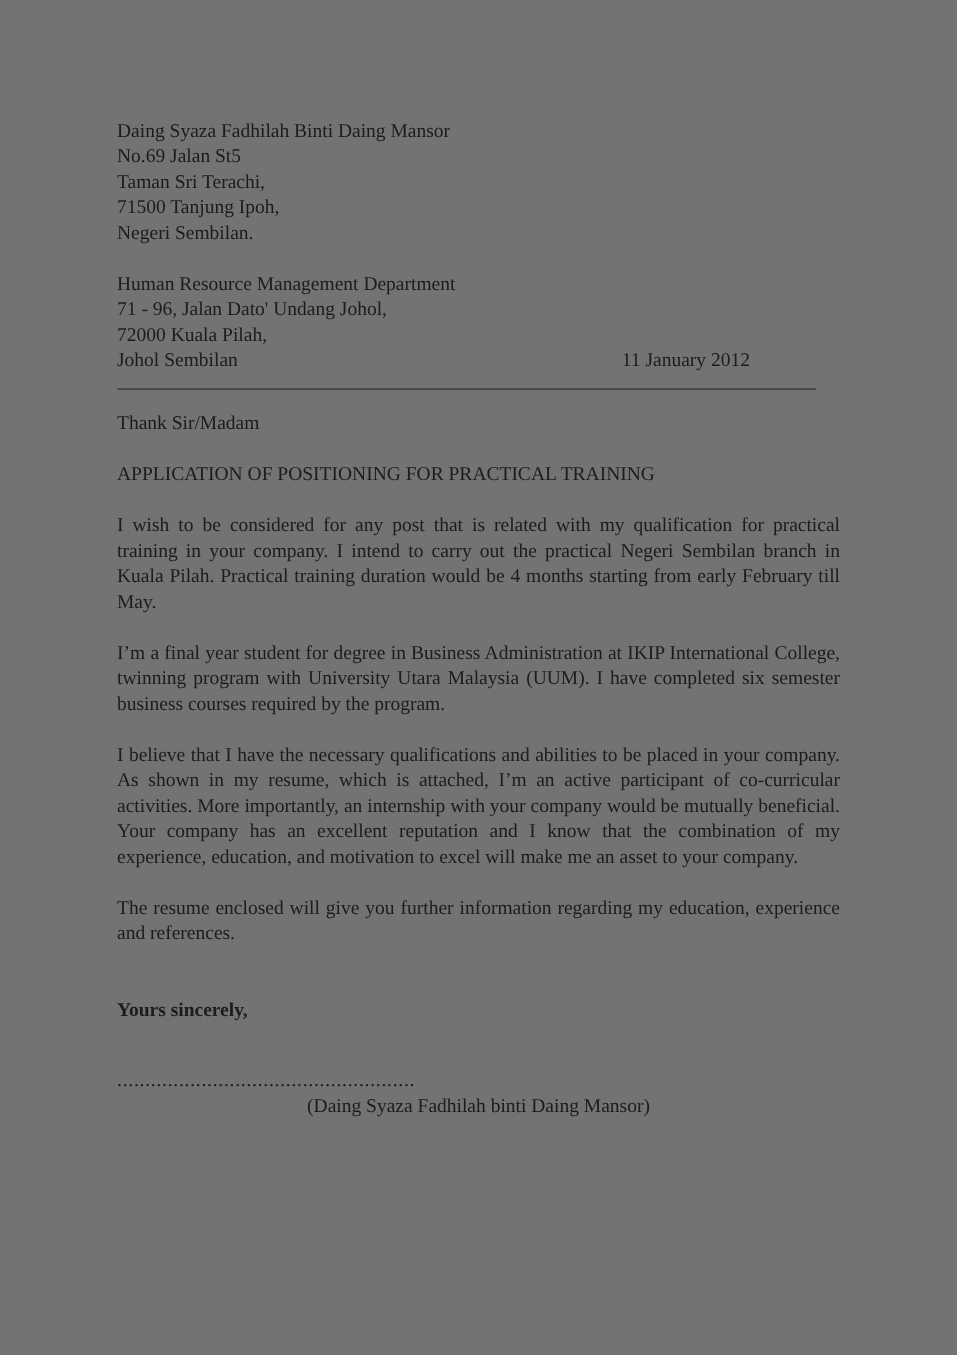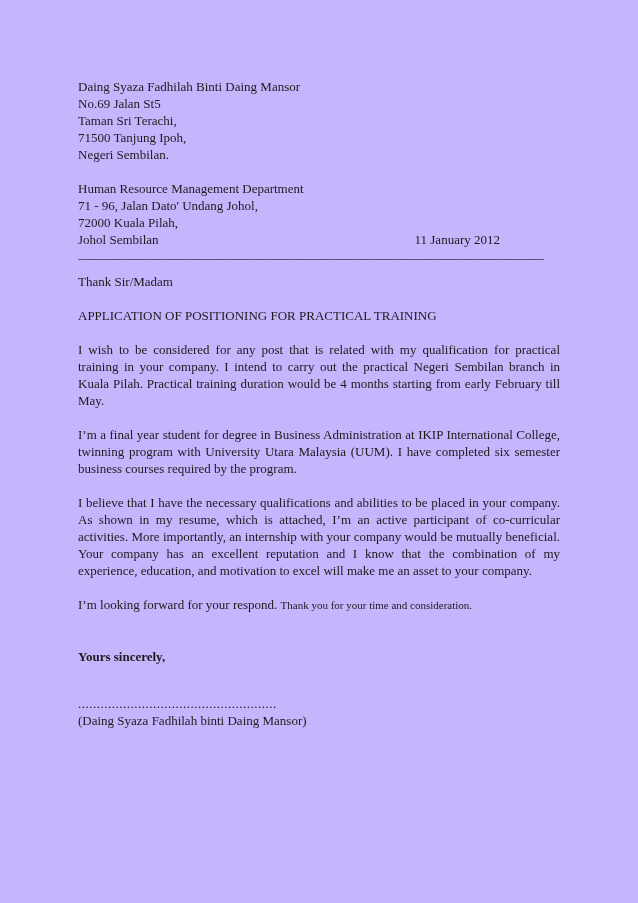--- a/index.html
+++ b/index.html
@@ -6,21 +6,21 @@
     margin: 0;
     padding: 0;
     background: #ffffff;
   }
   .page {
     position: relative;
     width: 638px;
     height: 903px;
     box-sizing: border-box;
     padding: 78px 78px 0 78px;
-    background: #c4b5fd;
+    background: #737373;
     font-family: "Liberation Serif", serif;
     font-size: 13px;
     line-height: 17px;
     color: #1c1c1c;
   }
   .block { margin: 0; }
   .block div { white-space: nowrap; }
   .sender { margin-bottom: 17px; }
   .date-row {
     display: flex;
@@ -44,21 +44,21 @@
     margin: 17px 0 0 0;
     text-align: justify;
   }
   .closing-line { margin: 17px 0 0 0; }
   .closing-line .small-note { font-size: 11px; }
   .valediction { margin-top: 34px; font-weight: bold; }
   .sig-dots {
     margin-top: 30px;
     letter-spacing: 0.5px;
   }
-  .sig-name { margin-top: 0; }
+  .sig-name { margin-top: 0; text-align: center; }
 </style>
 </head>
 <body>
 
 <div class="page">
 
   <div class="block sender">
     <div>Daing Syaza Fadhilah Binti Daing Mansor</div>
     <div>No.69 Jalan St5</div>
     <div>Taman Sri Terachi,</div>
@@ -78,21 +78,21 @@
 
   <div class="divider">________________________________________________________________________________</div>
 
   <div class="salutation">Thank Sir/Madam</div>
 
   <div class="subject">APPLICATION OF POSITIONING FOR PRACTICAL TRAINING</div>
 
   <p class="para">I wish to be considered for any post that is related with my qualification for practical training in your company. I intend to carry out the practical Negeri Sembilan branch in Kuala Pilah. Practical training duration would be 4 months starting from early February till May.</p>
   <p class="para">I’m a final year student for degree in Business Administration at IKIP International College, twinning program with University Utara Malaysia (UUM).  I have completed six semester business courses required by the program.</p>
   <p class="para">I believe that I have the necessary qualifications and abilities to be placed in your company. As shown in my resume, which is attached, I’m an active participant of co-curricular activities. More importantly, an internship with your company would be mutually beneficial. Your company has an excellent reputation and I know that the combination of my experience, education, and motivation to excel will make me an asset to your company.</p>
+  <p class="para">The resume enclosed will give you further information regarding my education, experience and references.</p>
 
-  <p class="closing-line"><span>I’m looking forward for your respond.</span> <span class="small-note">Thank you for your time and consideration.</span></p>
 
   <div class="valediction">Yours sincerely,</div>
 
   <div class="sig-dots">.....................................................</div>
   <div class="sig-name">(Daing Syaza Fadhilah binti Daing Mansor)</div>
 
 </div>
 
 </body></html>

